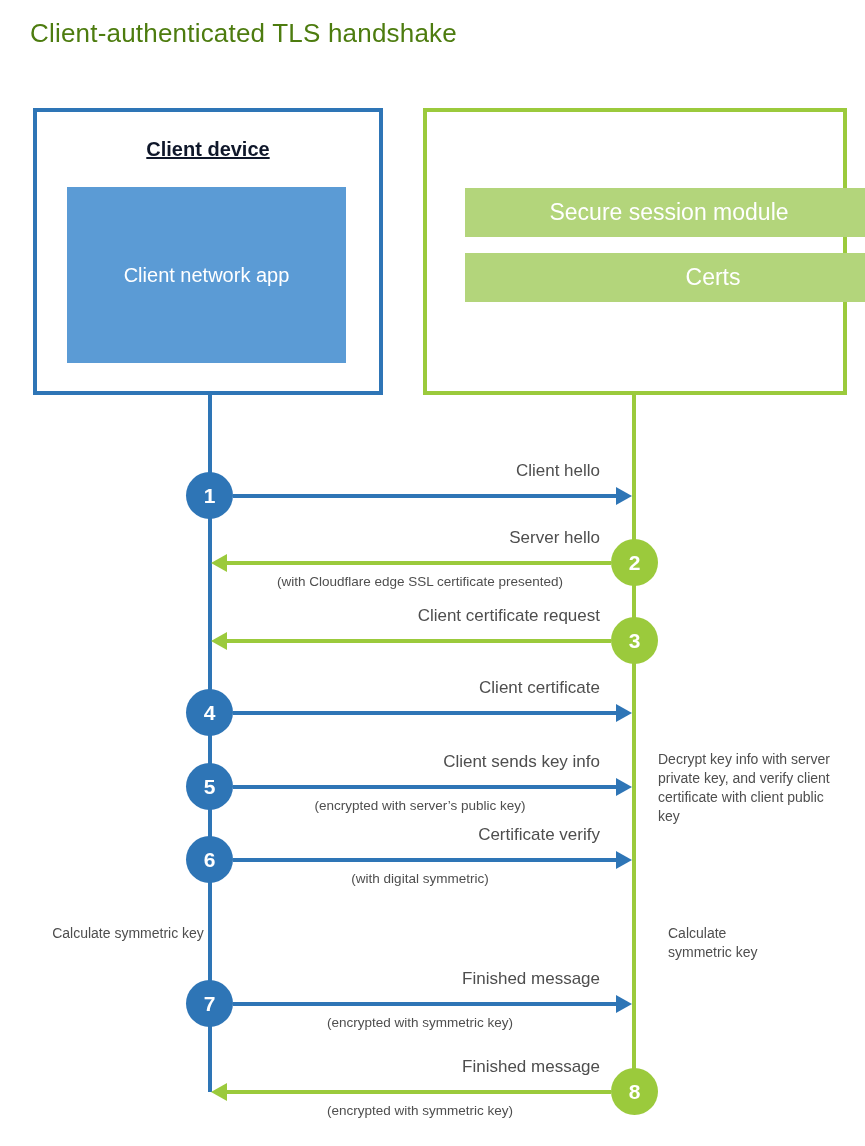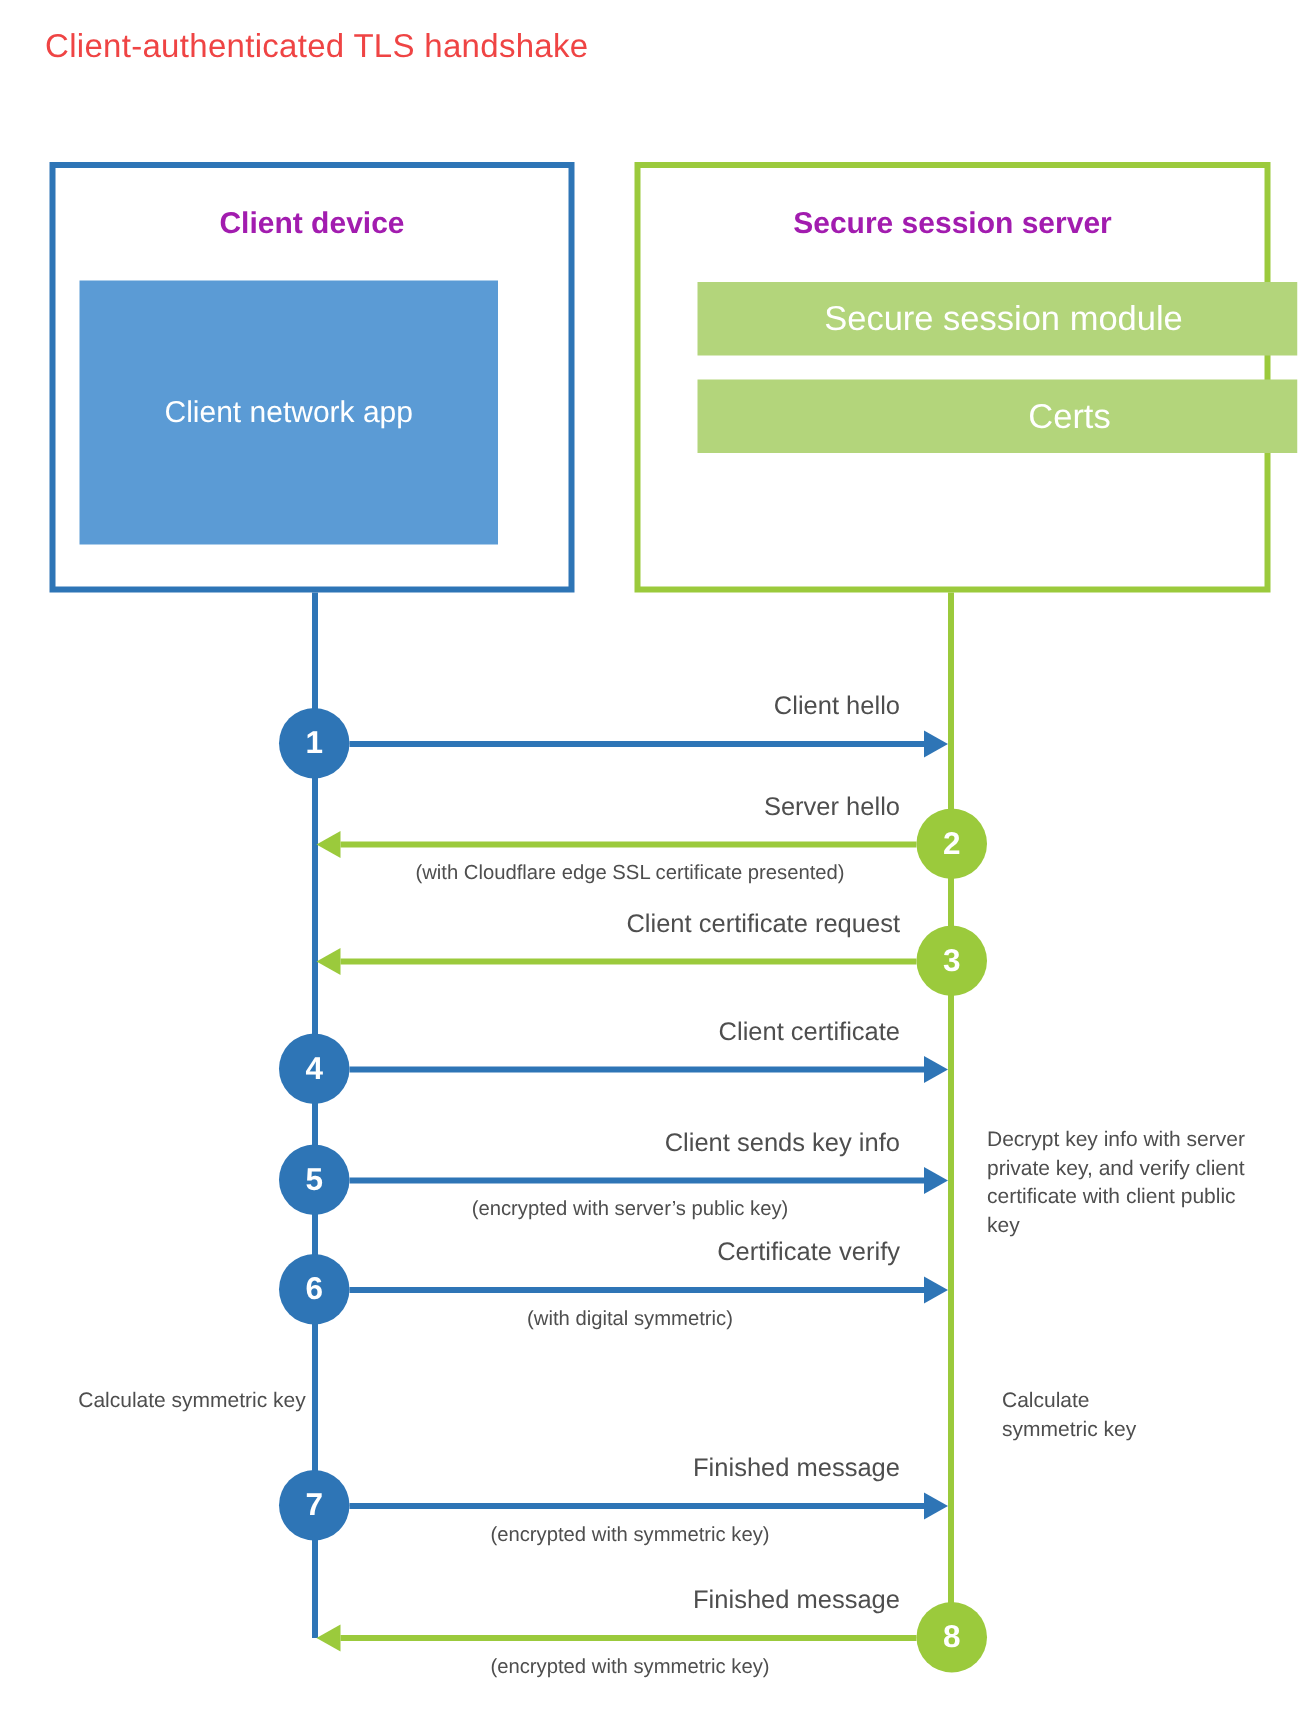--- a/index.html
+++ b/index.html
@@ -1,27 +1,27 @@
 <!DOCTYPE html>
 <html><head>
 <meta charset="utf-8">
 <style>
   html,body{margin:0;padding:0;background:#ffffff;}
   body{font-family:"Liberation Sans", sans-serif;}
   .canvas{position:relative;width:865px;height:1146px;background:#fff;overflow:hidden;}
 
-  .title{position:absolute;left:30px;top:18px;font-size:22px;font-weight:300;color:#ef4444;letter-spacing:.2px;text-align:right;}
+  .title{position:absolute;left:30px;top:18px;font-size:26px;font-weight:300;color:#4d7c0f;letter-spacing:.2px;text-align:right;}
 
   
   .actor{position:absolute;top:108px;height:287px;background:#fff;box-sizing:border-box;}
   .client-box{left:33px;width:350px;border:4px solid #2e75b6;}
   .server-box{left:423px;width:424px;border:4px solid #9bca3c;}
-  .actor h2{margin:26px 0 0 0;text-align:center;font-size:20px;font-weight:700;color:#a21caf;}
+  .actor h2{margin:26px 0 0 0;text-align:center;font-size:20px;font-weight:700;color:#0f172a;text-decoration:underline;}
 
-  .client-app{position:absolute;left:16px;top:75px;width:279px;height:176px;background:#5b9bd5;
+  .client-app{position:absolute;left:30px;top:75px;width:279px;height:176px;background:#5b9bd5;
     display:flex;align-items:center;justify-content:center;}
   .client-app span{display:block;width:180px;text-align:center;color:#fff;font-size:20px;line-height:1.45;}
 
   .module{position:absolute;left:38px;width:408px;height:49px;background:#b3d57b;color:#fff;
     font-size:23px;text-align:center;line-height:49px;}
   .m0{top:76px;} .m1{top:141px;padding-left:44px;} .m2{top:199px;}
 
   
   .lifeline{position:absolute;top:395px;width:4px;height:697px;}
   .lifeline.blue-l{left:208px;background:#2e75b6;}
@@ -64,21 +64,20 @@
   <div class="title">Client-authenticated TLS handshake</div>
 
   <div class="actor client-box">
     <h2>Client device</h2>
     <div class="client-app">
       <span>Client network app</span>
     </div>
   </div>
 
   <div class="actor server-box">
-    <h2>Secure session server</h2>
     <div class="module m0">Secure session module</div>
     <div class="module m1">Certs</div>
   </div>
 
   <div class="lifeline blue-l"></div>
   <div class="lifeline green-l"></div>
 
   <div class="step blue s1">
     <div class="lbl">Client hello</div>
     <div class="line"></div>

